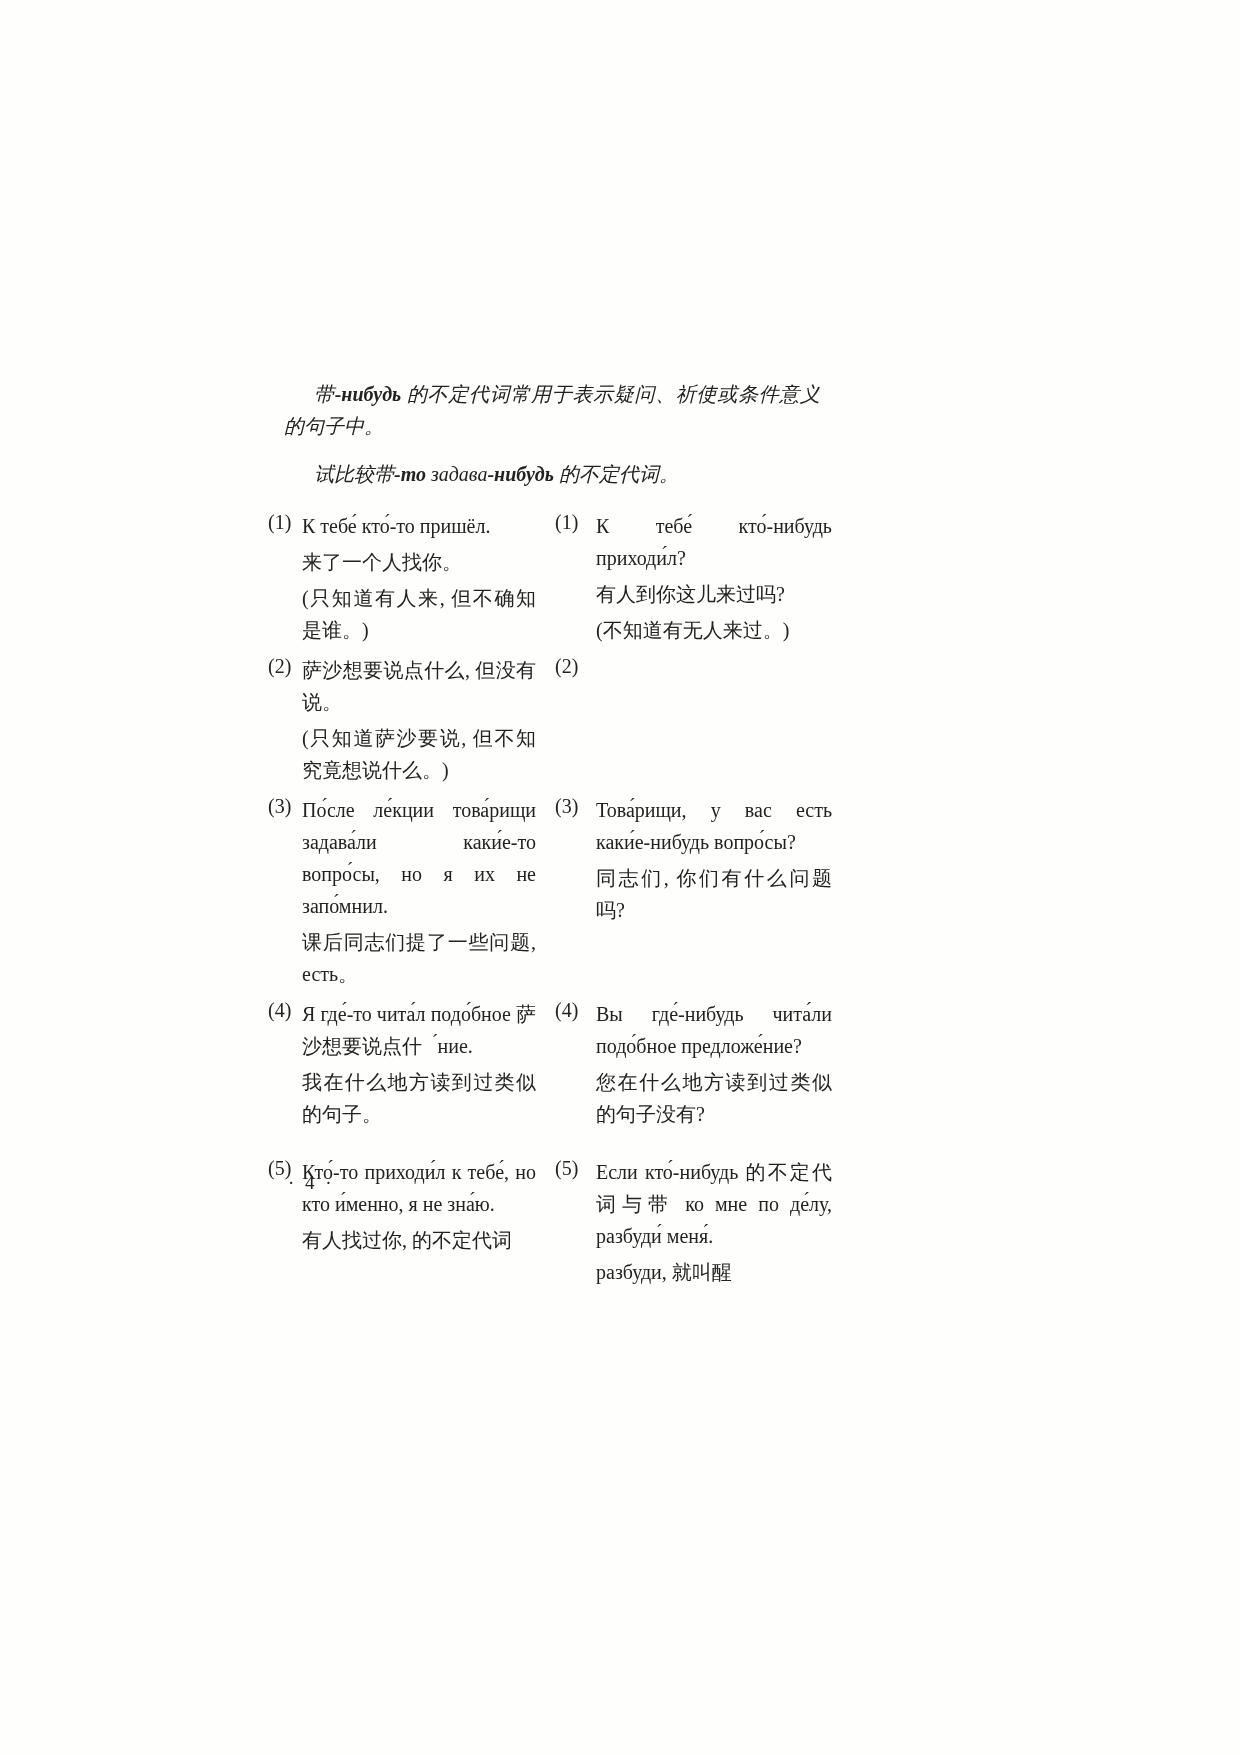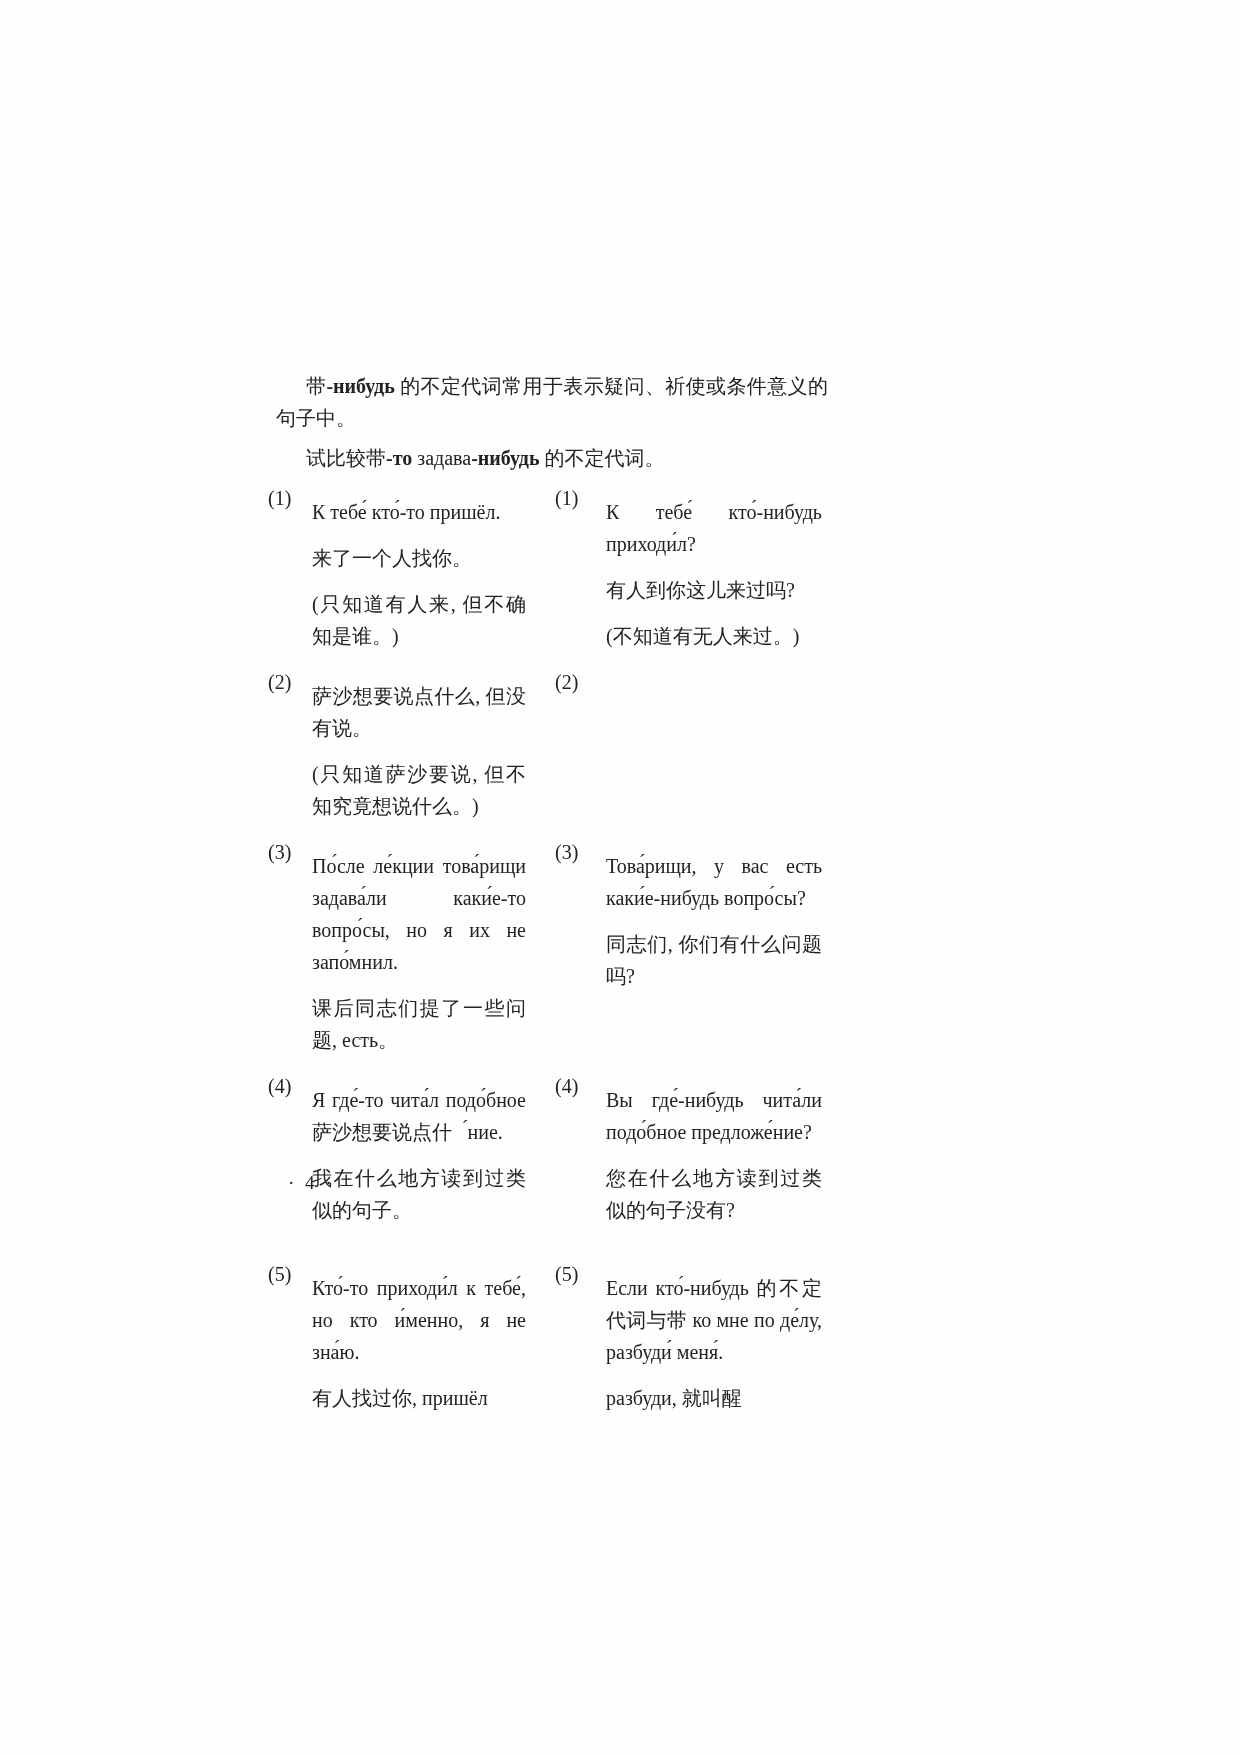--- a/index.html
+++ b/index.html
@@ -12,33 +12,33 @@
   }
   .page {
     position: absolute; top: 0; left: 0;
     width: 1240px; height: 1755px;
     background: #fefefc;
   }
   .content {
     position: absolute; top: 362px; left: 268px; width: 568px;
     font-size: 20px; line-height: 32px;
   }
-  .intro { margin: 8px; text-align: justify; }
+  .intro { margin: 16px; text-align: justify; font-style: italic; }
   .indent { text-indent: 1.5em; }
   .b { font-weight: bold; }
   .rows { margin-top: 0; }
   .row { display: flex; gap: 15px; align-items: flex-start; }
   .row.gap-top { margin-top: 18px; }
   .col { width: 272px; }
   .col.right { width: 281px; }
   .item { display: flex; }
   .num { flex: 0 0 30px; white-space: nowrap; }
   .col.right .num { flex: 0 0 37px; }
   .txt { flex: 1; text-align: justify; }
-  .txt .ru, .txt .zh, .txt .note { margin: 14px; }
+  .txt .ru, .txt .zh, .txt .note { margin: 4px; }
   .note:empty, .zh:empty { display: none; }
   .pageno {
     position: absolute; top: 1172px; left: 288px;
     font-size: 19px; letter-spacing: 3px;
   }
 </style>
 </head>
 <body>
 
 <div class="page">
@@ -135,21 +135,21 @@
           </div>
         </div>
       </div>
 
       <div class="row gap-top">
         <div class="col left">
           <div class="item">
             <span class="num">(5)</span>
             <div class="txt">
               <div class="ru">Кто́-то приходи́л к тебе́, но кто и́менно, я не зна́ю.</div>
-              <div class="zh">有人找过你, пришёл</div>
+              <div class="zh">有人找过你, 的不定代词</div>
 
             </div>
           </div>
         </div>
         <div class="col right">
           <div class="item">
             <span class="num">(5)</span>
             <div class="txt">
               <div class="ru">Если кто́-нибудь 的不定代词与带 ко мне по де́лу, разбуди́ меня́.</div>
               <div class="zh">разбуди, 就叫醒</div>

